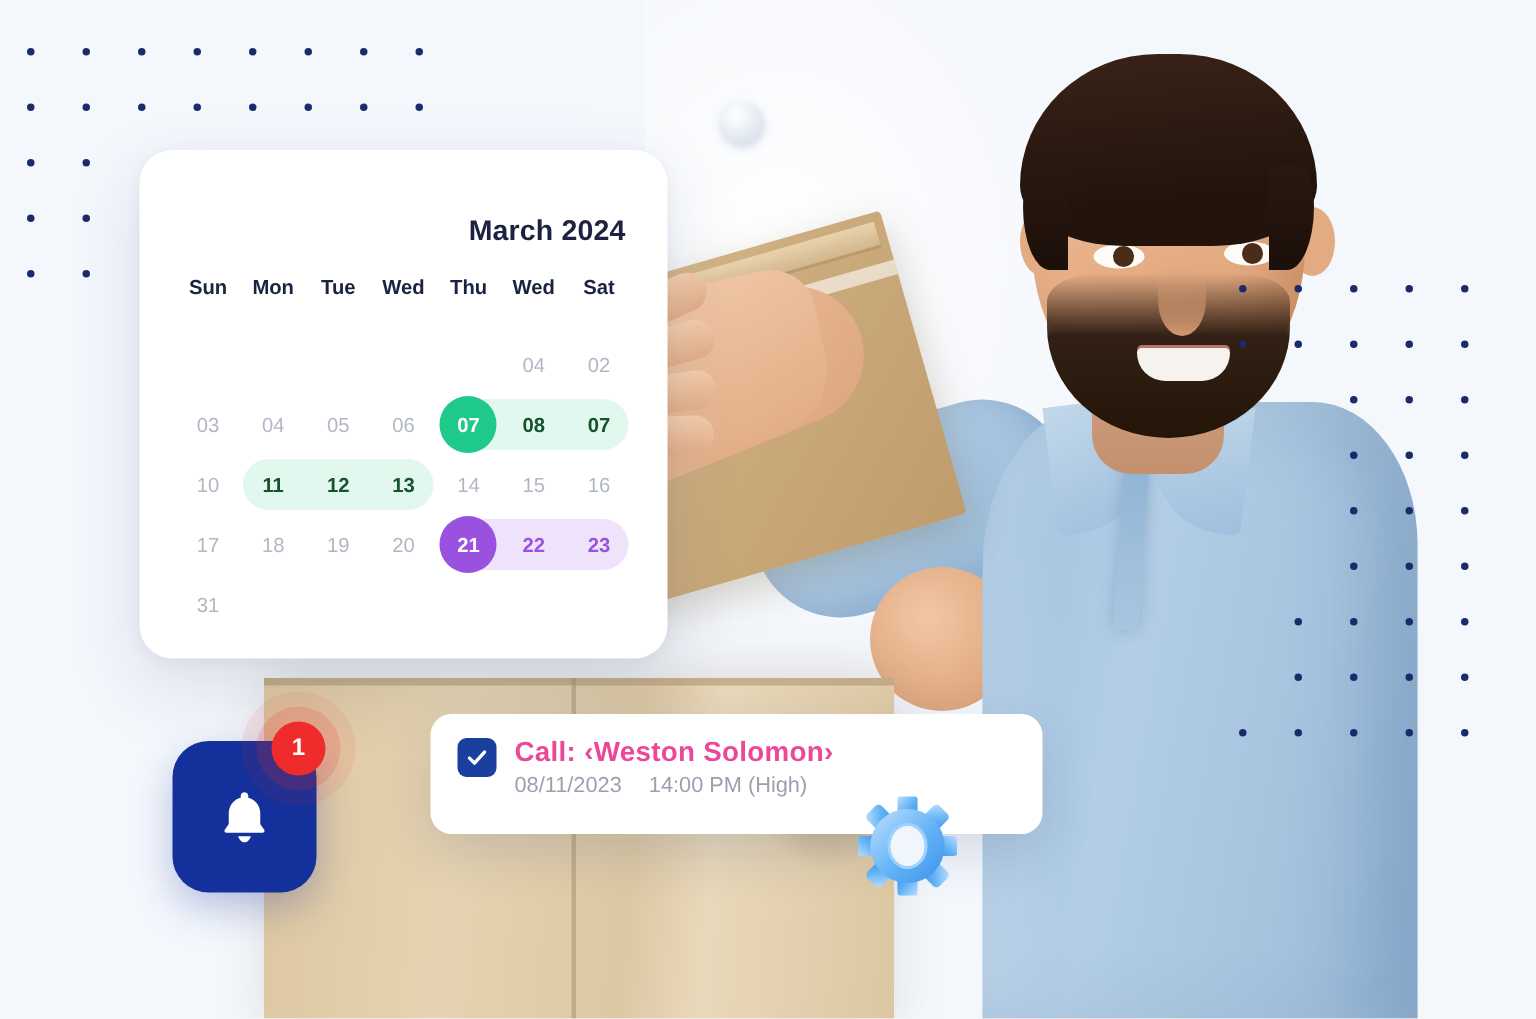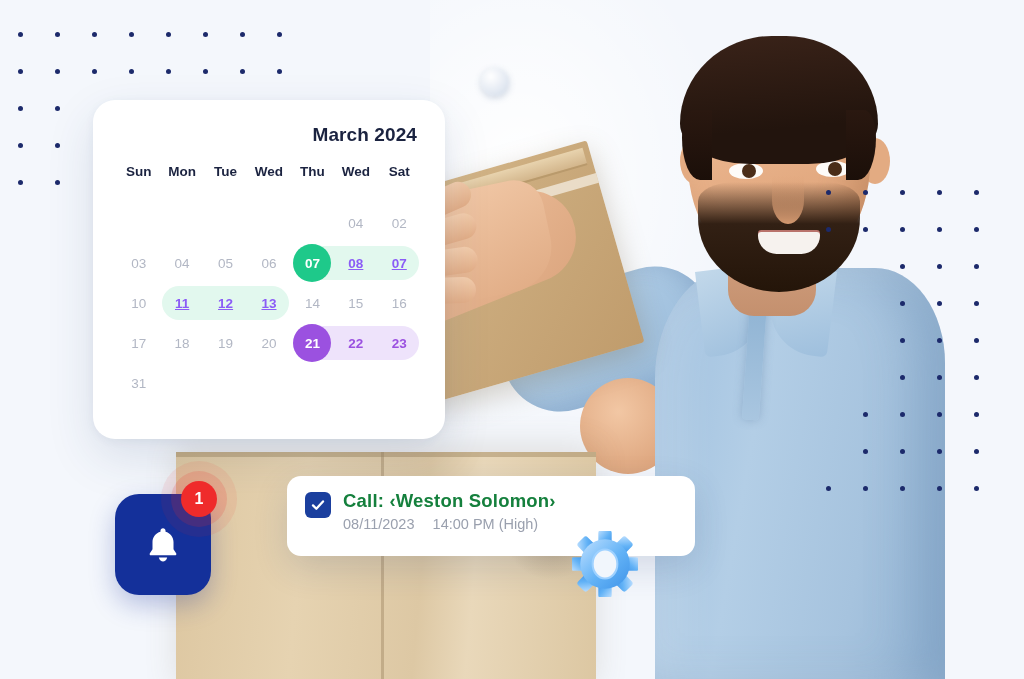--- a/index.html
+++ b/index.html
@@ -173,21 +173,21 @@
   .box-big .smudge {
     position:absolute; left: 330px; top: 48px; width: 90px; height: 80px;
     background: radial-gradient(ellipse, rgba(120,100,75,.30), rgba(120,100,75,0) 70%);
   }
 
   
   .calendar {
     position: absolute; left: 93px; top: 100px; width: 352px; height: 339px;
     background: #ffffff; border-radius: 22px;
     box-shadow: 0 18px 48px rgba(40,60,110,.13), 0 2px 10px rgba(40,60,110,.06);
-    padding: 16px 24px 0 24px;
+    padding: 36px 24px 0 24px;
   }
   .cal-title {
     text-align: right; font-size: 19px; font-weight: 700; color: #1b2340;
     letter-spacing: .1px; margin: 8px 4px 18px 0;
   }
   .cal-grid { display: grid; grid-template-columns: repeat(7, 1fr); }
   .cal-dow {
     font-size: 13.5px; font-weight: 700; color: #1b2340;
     text-align: center; padding-bottom: 24px;
   }
@@ -208,21 +208,21 @@
   .pill.blue   { background: #e5effd; }
 
   .chip {
     position: absolute; top: 1px; width: 38px; height: 38px; border-radius: 50%; z-index: 1;
   }
   .chip.green  { background: #1ec98a; }
   .chip.purple { background: #9b51e0; }
   .chip.blue   { background: #1a6ff0; }
 
   .cal-cell.on-chip { color: #ffffff; font-weight: 700; }
-  .cal-cell.t-green  { color: #8b5cf6; font-weight: 700; text-decoration: underline; }
+  .cal-cell.t-green  { color: #14532d; font-weight: 700; }
   .cal-cell.t-purple { color: #9b51e0; font-weight: 700; }
   .cal-cell.t-blue   { color: #1a6ff0; font-weight: 700; }
 
   
   .notif {
     position: absolute; left: 115px; top: 494px; width: 96px; height: 101px;
     background: #14309a; border-radius: 24px;
     display:flex; align-items:center; justify-content:center;
     box-shadow: 0 10px 26px rgba(20,48,154,.28);
   }
@@ -243,21 +243,21 @@
     padding: 14px 18px;
   }
   .task-row { display: flex; align-items: flex-start; gap: 12px; }
   .checkbox {
     width: 26px; height: 26px; border-radius: 6px; background: #1b3f9e;
     display:flex; align-items:center; justify-content:center; flex: 0 0 auto;
     margin-top: 2px;
   }
   .task-texts { display:flex; flex-direction: column; }
   .task-title {
-    font-size: 18.5px; font-weight: 700; color: #15803d; letter-spacing: .2px;
+    font-size: 18.5px; font-weight: 700; color: #ec4899; letter-spacing: .2px;
     white-space: nowrap;
   }
   .task-meta {
     margin-top: 4px; font-size: 14.5px; color: #9aa0ae; font-weight: 500;
     white-space: nowrap;
   }
   .task-meta .sep { display:inline-block; width: 10px; }
 
   
   .gear { position: absolute; left: 572px; top: 531px; width: 66px; height: 66px; }

